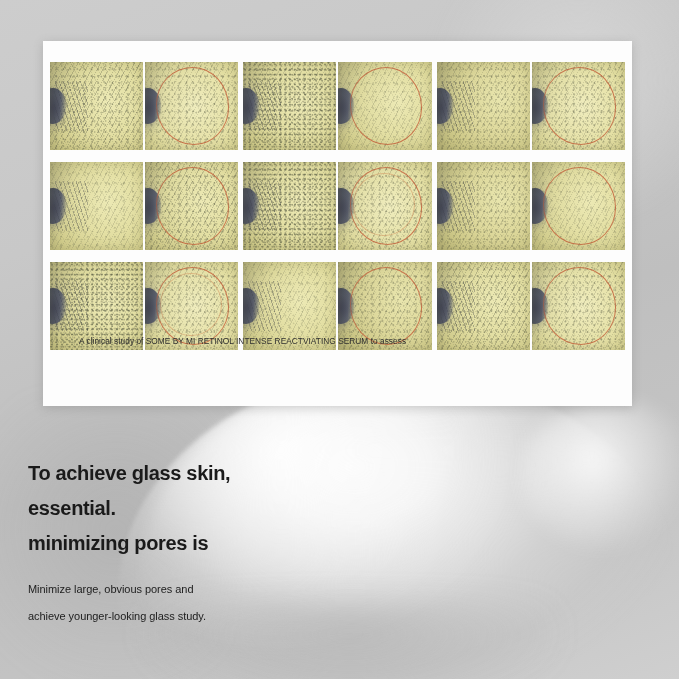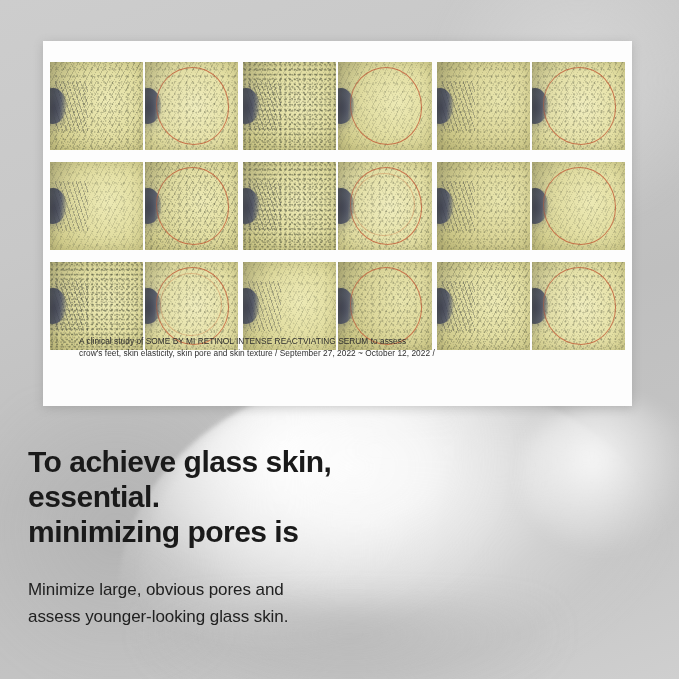--- a/index.html
+++ b/index.html
@@ -210,36 +210,36 @@
     color: #2f2f2f;
     letter-spacing: 0.005em;
     margin-left: 28px;
   }
   #study-caption .cap-line { display:block; white-space: nowrap; }
 
   
   #headline {
     position:absolute;
     left: 28px;
-    top: 444px;
+    top: 456px;
     width: 420px;
-    font-size: 30px;
+    font-size: 20px;
     line-height: 35px;
     font-weight: 700;
     letter-spacing: -0.017em;
     color: #1a1a1a;
   }
   #headline .hl-line { display:block; }
 
   #subcopy {
     position:absolute;
     left: 28px;
     top: 576px;
     width: 430px;
-    font-size: 17px;
+    font-size: 11px;
     line-height: 27px;
     font-weight: 400;
     letter-spacing: -0.004em;
     color: #212121;
   }
   #subcopy .sub-line { display:block; }
 </style>
 </head>
 <body>
 
@@ -443,27 +443,26 @@
         <div class="analysis-ring"></div>
         <div class="skin-shade"></div>
         <div class="vignette"></div>
       </div>
     </div>
 
   </div>
 
   <div id="study-caption">
     <span class="cap-line">A clinical study of SOME BY MI RETINOL INTENSE REACTVIATING SERUM to assess</span>
-    <span class="cap-line">crow's feet, skin elasticity, skin pore and skin texture / September 27, 2022 ~ October 12, 2022 /</span>
   </div>
 
 </div>
 
 <div id="headline">
   <span class="hl-line">To achieve glass skin,</span>
   <span class="hl-line">essential.</span>
   <span class="hl-line">minimizing pores is</span>
 </div>
 
 <div id="subcopy">
   <span class="sub-line">Minimize large, obvious pores and</span>
-  <span class="sub-line">assess younger-looking glass skin.</span>
+  <span class="sub-line">achieve younger-looking glass study.</span>
 </div>
 
 </body></html>

